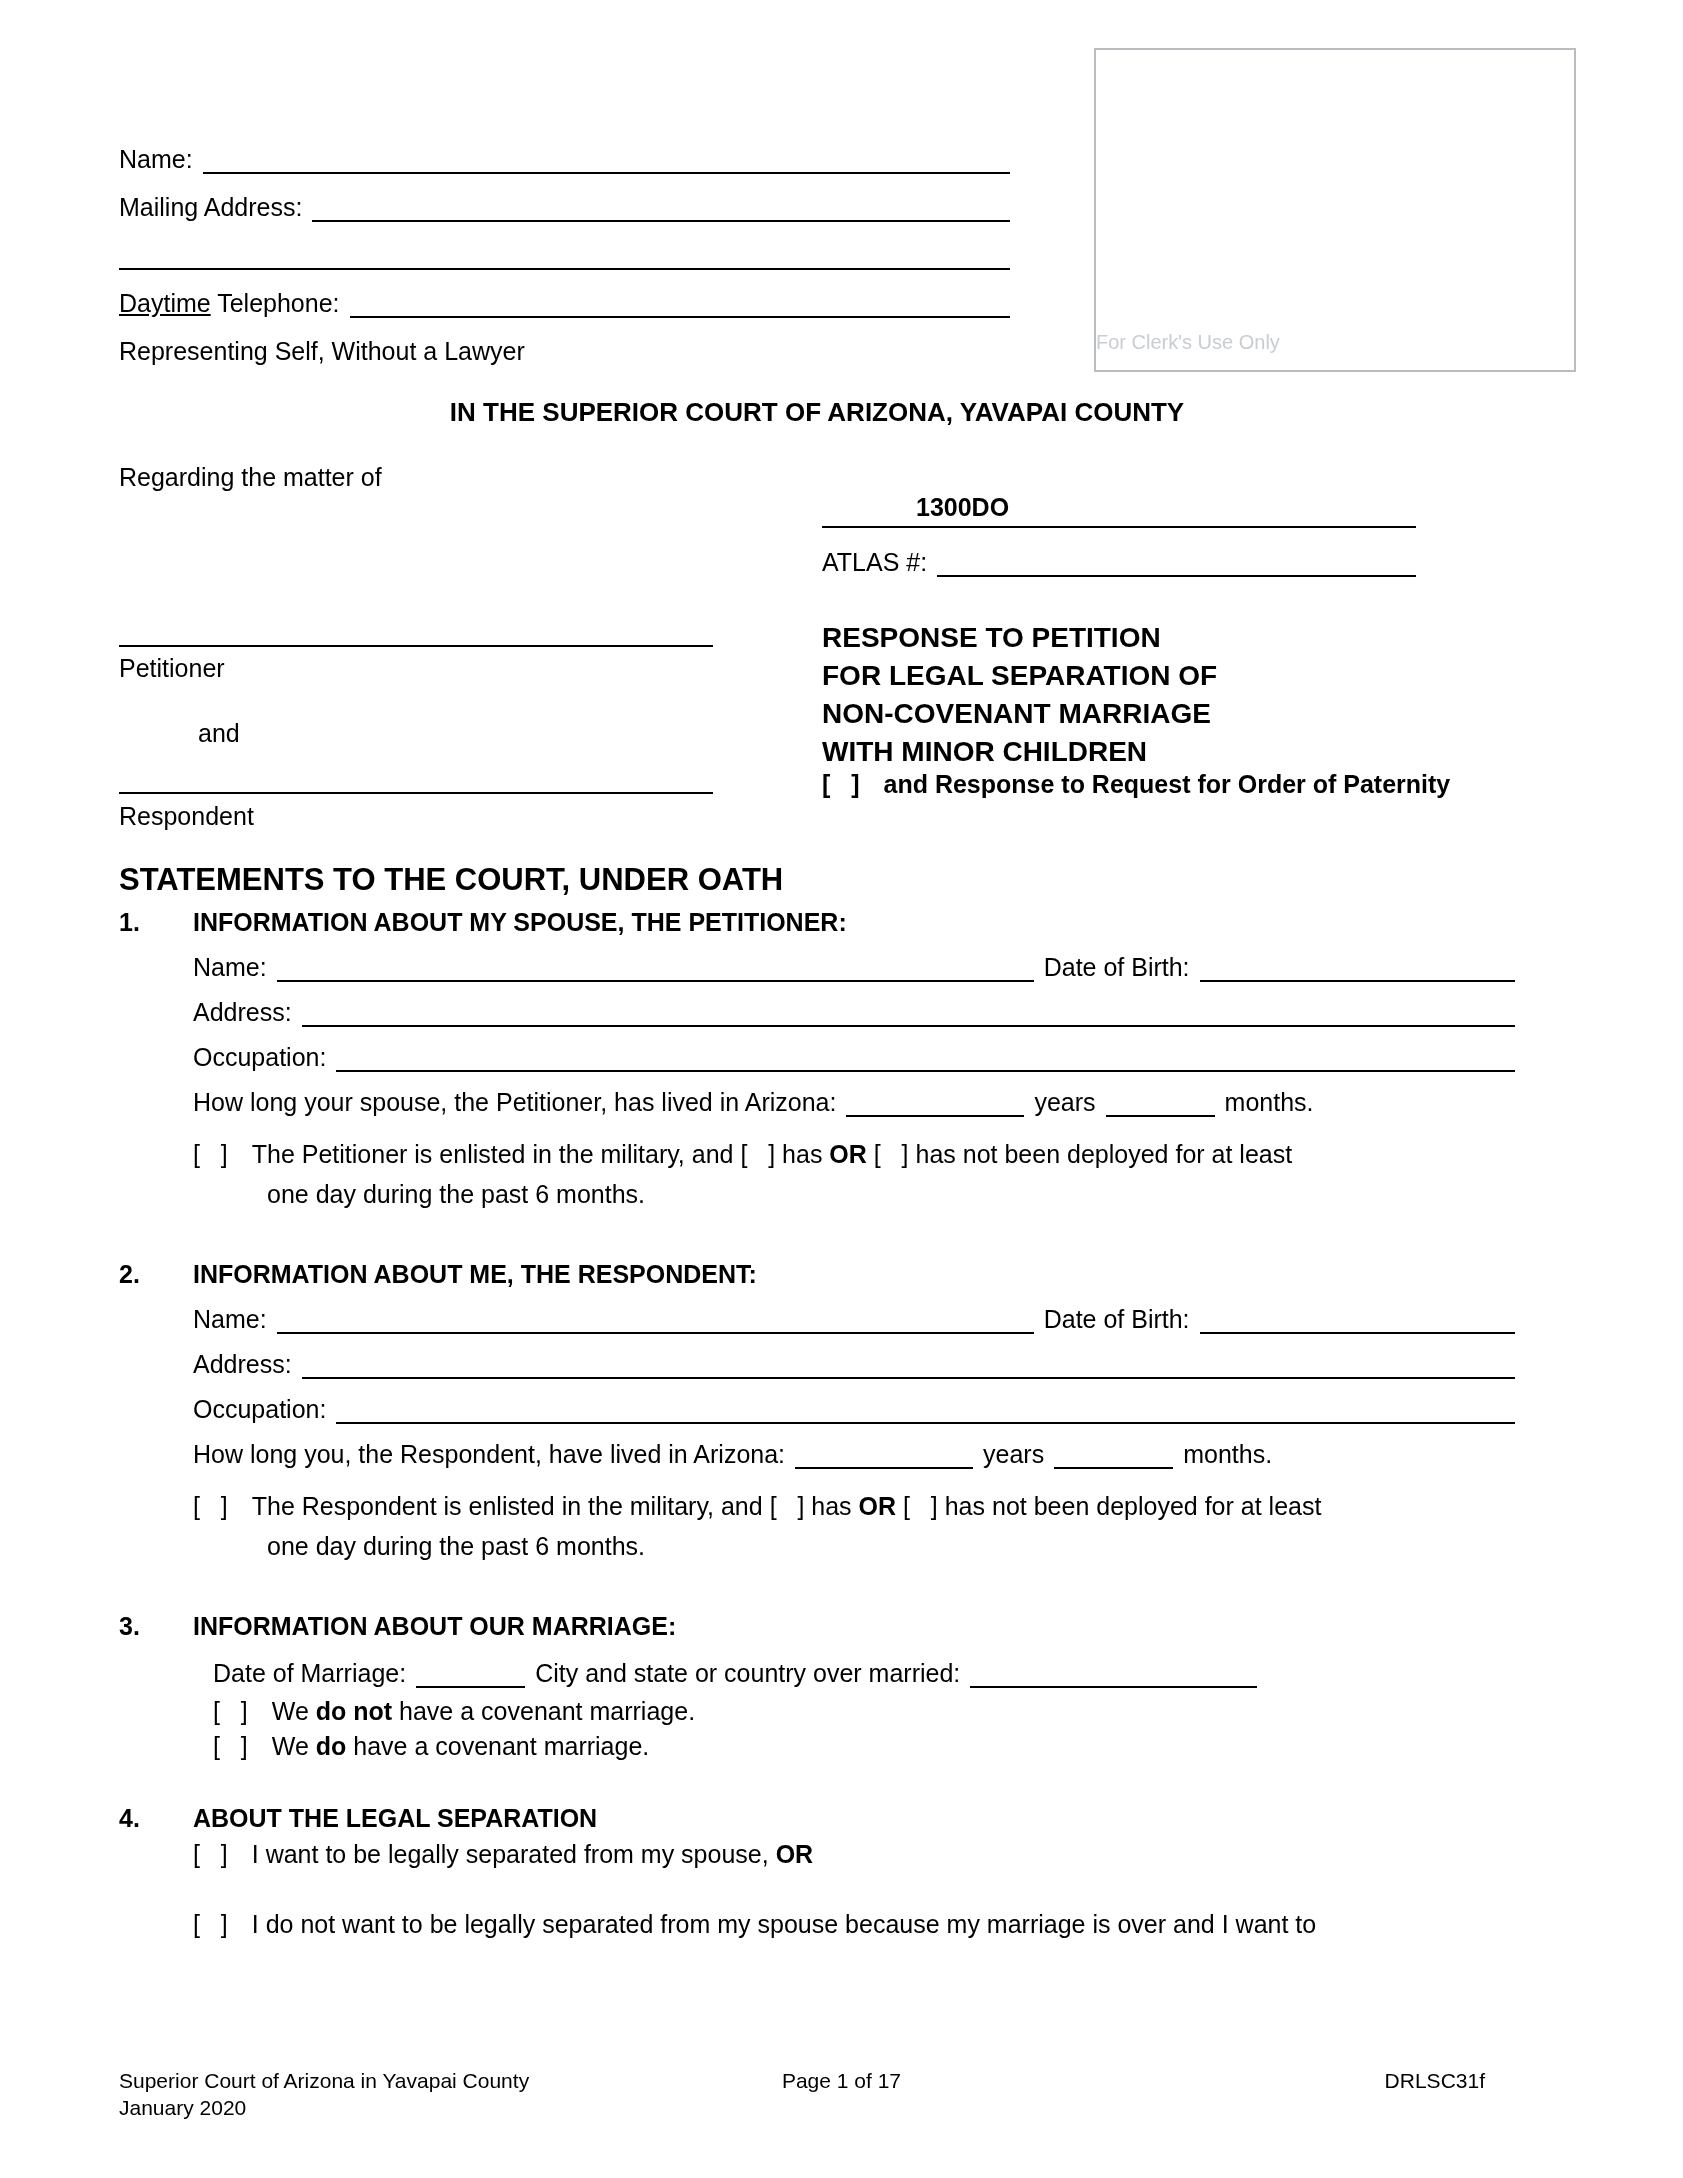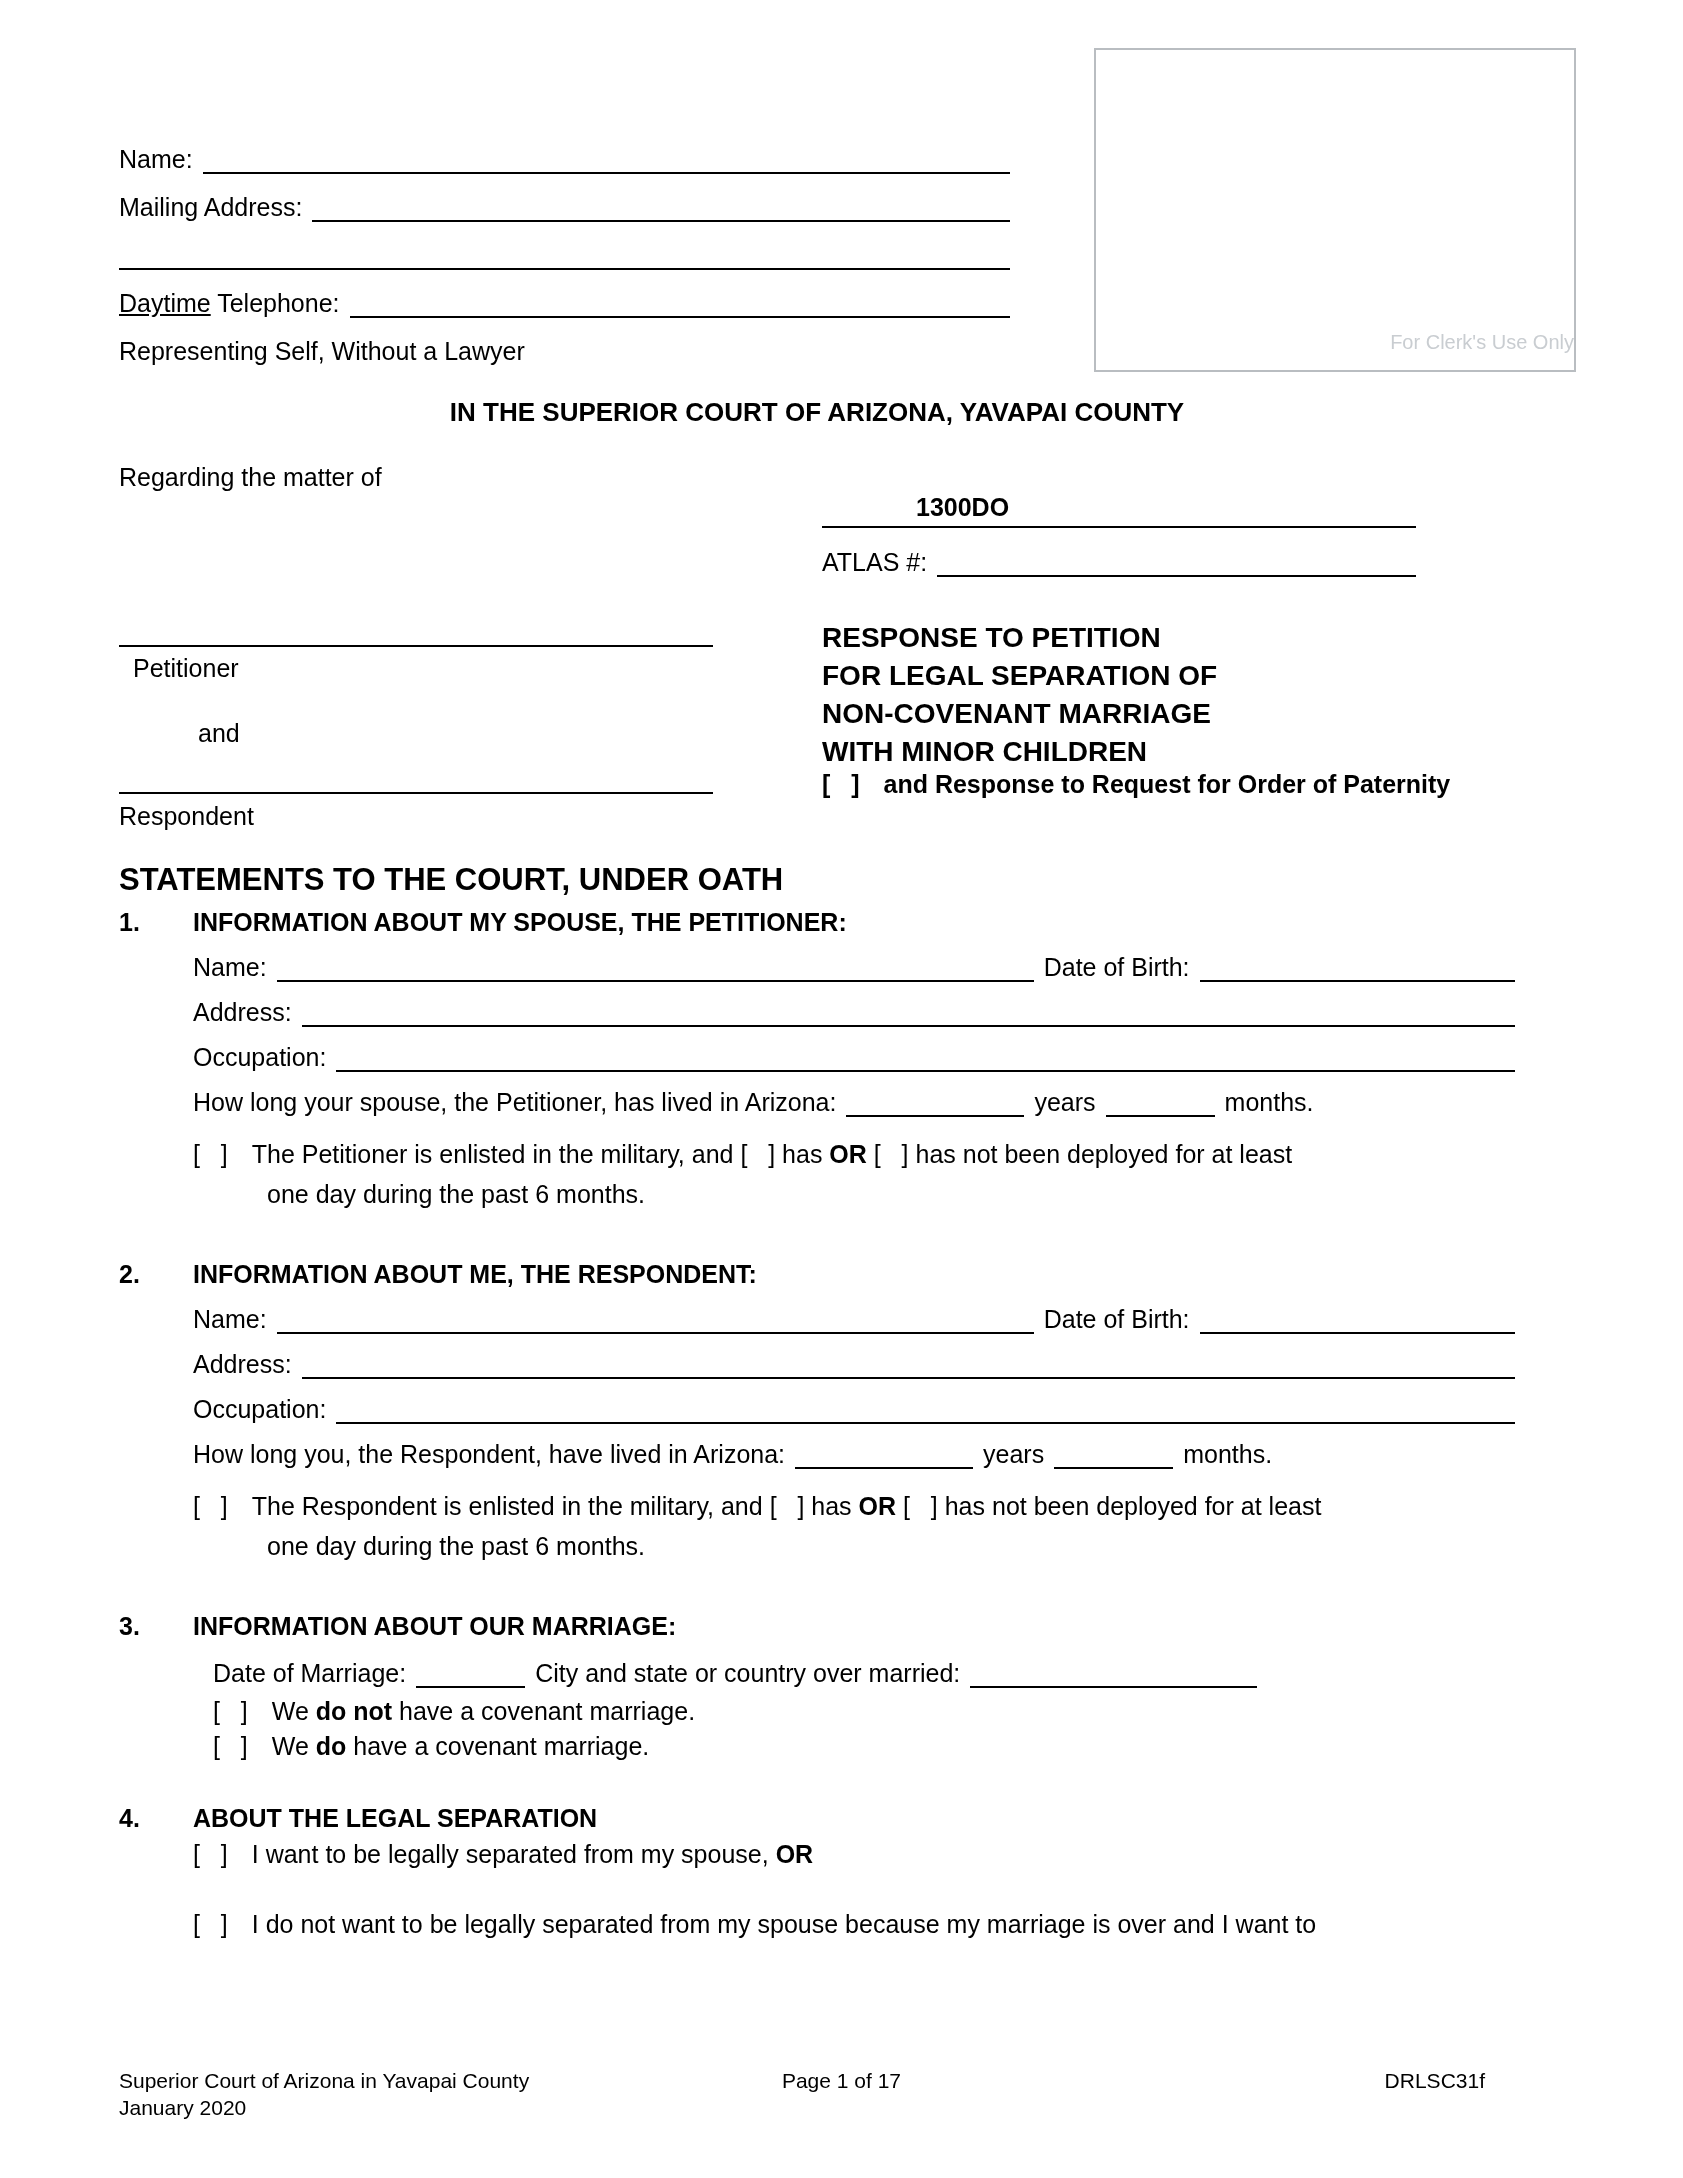--- a/index.html
+++ b/index.html
@@ -26,37 +26,37 @@
   .w180 { width:178px; } .w290 { width:287px; }
 
   .frow { display:flex; align-items:flex-end; gap:10px; }
   .lblgrp { white-space:nowrap; }
 
   
   .clerk-box {
     position:absolute; left:1094px; top:48px;
     width:482px; height:324px;
     border:2px solid #b9bdc1;
-    display:flex; align-items:flex-end; justify-content:flex-end;
+    display:flex; align-items:flex-end; justify-content:flex-start;
     padding-bottom:16px;
   }
   .clerk-box span { font-size:20px; line-height:24px; color:#c9cdd1; }
 
   
   .header-block { width:891px; }
   .header-block .hrow { margin-bottom:18px; }
 
   .court-title { text-align:center; font-weight:bold; font-size:26px; line-height:32px; margin-top:30px; }
   .regarding { margin-top:34px; }
 
   
   .caption { position:relative; height:347px; }
   .cap-left { position:absolute; left:0; top:0; width:594px; }
   .cap-left .line1 { position:absolute; left:0; top:125px; width:594px; height:30px; border-bottom:2px solid #000; }
-  .cap-left .pet   { position:absolute; left:14px; top:161px; }
+  .cap-left .pet   { position:absolute; left:0; top:161px; }
   .cap-left .and   { position:absolute; left:79px; top:226px; }
   .cap-left .line2 { position:absolute; left:0; top:272px; width:594px; height:30px; border-bottom:2px solid #000; }
   .cap-left .resp  { position:absolute; left:0; top:309px; }
 
   .cap-right { position:absolute; left:703px; top:0; width:698px; }
   .case-row { position:absolute; left:0; top:0; width:594px; height:36px; border-bottom:2px solid #000; padding-left:94px; font-weight:bold; }
   .atlas-row { position:absolute; left:0; top:55px; width:594px; }
   .resp-title { position:absolute; left:0; top:127px; font-weight:bold; font-size:28px; line-height:38px; white-space:nowrap; }
   .paternity { position:absolute; left:0; top:277px; font-weight:bold; white-space:nowrap; }
 

